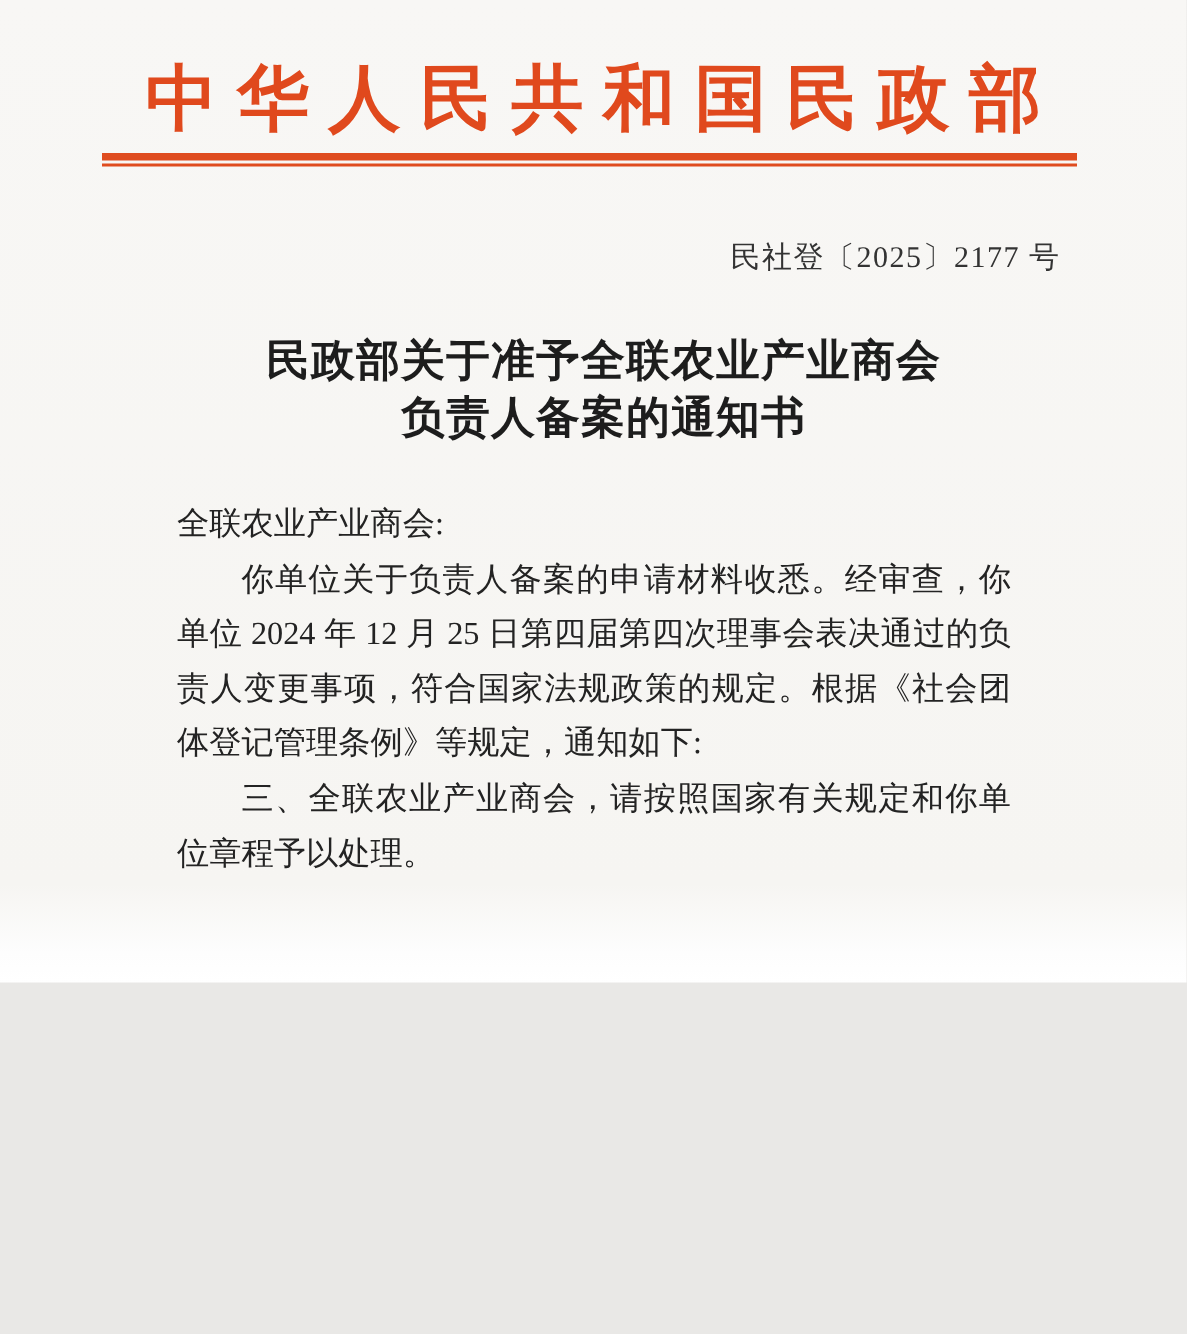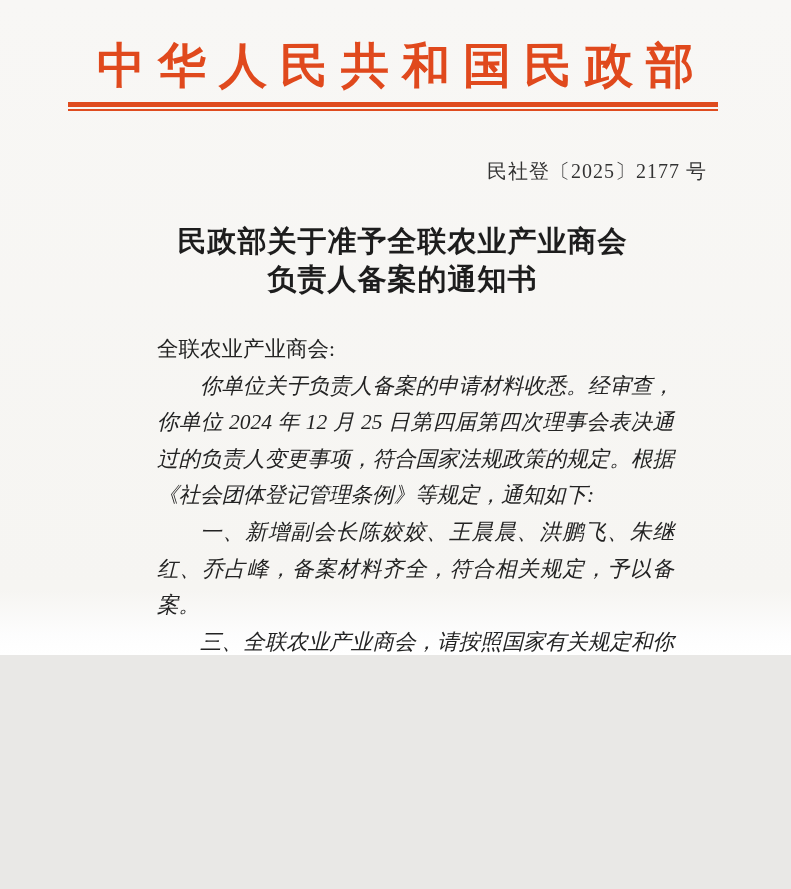--- a/index.html
+++ b/index.html
@@ -59,24 +59,23 @@
   }
   
   .body-text {
     position: absolute;
     top: 331px; left: 118px; right: 117px;
     font-size: 21.5px;
     line-height: 36.6px;
     color: #232323;
     text-align: justify;
     text-justify: inter-ideograph;
-    margin-left: 39px;
   }
   .salutation { text-indent: 0; }
-  .para { text-indent: 2em; font-style: italic; }
+  .para { text-indent: 2em; }
   
   .date-line {
     position: absolute;
     top: 762px; left: 428px;
     font-size: 20px;
     color: #1f1f1f;
     letter-spacing: 1px;
     z-index: 1;
     white-space: nowrap;
     text-align: right;
@@ -115,21 +114,20 @@
   <div class="doc-number">民社登〔2025〕2177 号</div>
 
   <div class="title">
     <div>民政部关于准予全联农业产业商会</div>
     <div>负责人备案的通知书</div>
   </div>
 
   <div class="body-text">
     <p class="salutation">全联农业产业商会:</p>
     <p class="para">你单位关于负责人备案的申请材料收悉。经审查，你单位 2024 年 12 月 25 日第四届第四次理事会表决通过的负责人变更事项，符合国家法规政策的规定。根据《社会团体登记管理条例》等规定，通知如下:</p>
-    <p class="para">一、新增副会长陈姣姣、王晨晨、洪鹏飞、朱继红、乔占峰，备案材料齐全，符合相关规定，予以备案。</p>
     <p class="para">三、全联农业产业商会，请按照国家有关规定和你单位章程予以处理。</p>
   </div>
 
   <div class="date-line">2025 年 3 月 6 日</div>
 
   <div class="seal">
     <svg viewBox="0 0 200 200">
       <defs>
         <path id="seal-arc" d="M 34.2,123.9 A 70,70 0 1 1 165.8,123.9" fill="none"></path>
       </defs>

